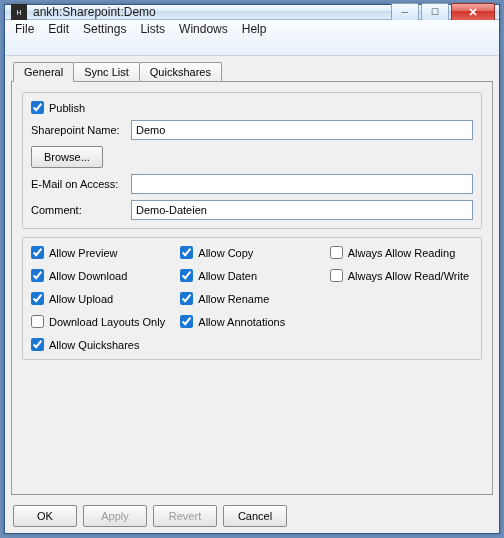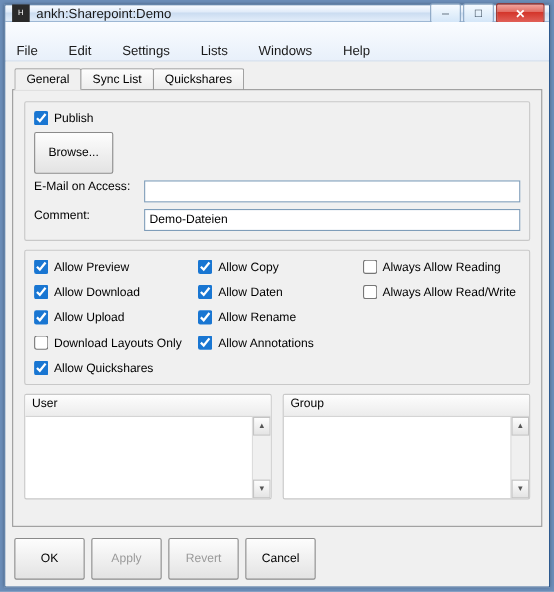--- a/index.html
+++ b/index.html
@@ -4,33 +4,33 @@
 <style>
 *{box-sizing:border-box;margin:0;padding:0;font-family:"Segoe UI",Tahoma,sans-serif;font-size:11px}
 body{background:#6b8db8;padding:4px;width:504px;height:538px}
 .window{width:496px;height:530px;border:1px solid #2e5a8f;background:#fff;display:flex;flex-direction:column;box-shadow:0 0 3px rgba(0,0,0,.3)}
 .titlebar{height:15px;background:linear-gradient(#f7fbff,#dfeaf8 45%,#c9dbf0 46%,#e2edfa);display:flex;align-items:center;padding:0 4px 0 6px;border-bottom:1px solid #9db7d4}
 .tb-icon{width:16px;height:16px;background:#2a2a2a;margin-right:6px;display:flex;align-items:center;justify-content:center;color:#fff;font-size:7px}
 .tb-title{flex:1;color:#1a1a1a;font-size:12px}
 .tb-btns{display:flex;gap:2px}
 .tb-btn{width:28px;height:18px;border:1px solid #8aa6c4;border-radius:2px;background:linear-gradient(#f6fbff,#d4e6f8);display:flex;align-items:center;justify-content:center;font-size:9px;color:#3a4a5a}
 .tb-close{width:44px;background:linear-gradient(#f3a6a0,#e1695f 45%,#d4362b 46%,#e16058);border-color:#9a2a22;color:#fff;font-weight:bold;font-size:11px}
-.menubar{height:36px;background:linear-gradient(#fafcff,#e8f0fa);border-bottom:1px solid #c3d2e5;display:flex;align-items:flex-end;padding:0 4px;gap:16px}
+.menubar{height:36px;background:linear-gradient(#fafcff,#e8f0fa);border-bottom:1px solid #c3d2e5;display:flex;align-items:flex-start;padding:0 4px;gap:2px}
 .menu-item{padding:2px 6px;color:#1a1a1a;font-size:12px}
 .client{flex:1;background:#f0f0f0;padding:6px;display:flex;flex-direction:column}
 .tabs{display:flex;margin-bottom:-1px;padding-left:2px}
 .tab{padding:3px 10px;border:1px solid #9a9a9a;border-bottom:none;background:linear-gradient(#fdfdfd,#ececec);border-top-left-radius:2px;border-top-right-radius:2px;margin-right:-1px}
 .tab.active{background:#f0f0f0;border-bottom:1px solid #f0f0f0;position:relative;z-index:2}
 .tabpanel{border:1px solid #9a9a9a;flex:1;padding:10px 10px 8px;display:flex;flex-direction:column;gap:8px}
 .group{border:1px solid #c8c8c8;border-radius:2px;padding:8px}
-.row{display:flex;align-items:flex-start;gap:6px;margin-bottom:6px}
+.row{display:flex;align-items:center;gap:6px;margin-bottom:6px}
 .row:last-child{margin-bottom:0}
 .lbl{width:94px}
 .txt{flex:1;height:20px;border:1px solid #7f9db9;padding:1px 4px;background:#fff}
-.btn{height:38px;padding:0 12px;border:1px solid #8a8a8a;border-radius:2px;background:linear-gradient(#fdfdfd,#e3e3e3);min-width:64px}
+.btn{height:22px;padding:0 12px;border:1px solid #8a8a8a;border-radius:2px;background:linear-gradient(#fdfdfd,#e3e3e3);min-width:64px}
 .btn:disabled{color:#9a9a9a}
 .cb{display:flex;align-items:center;gap:5px}
 .cb input{width:13px;height:13px;accent-color:#1976d2}
 .perms{display:grid;grid-template-columns:1fr 1fr 1fr;row-gap:10px;column-gap:6px}
 .lists{display:flex;gap:10px}
 .listbox{flex:1;border:1px solid #c8c8c8;border-radius:2px;background:#fff;height:96px;position:relative;overflow:hidden}
 .listbox .hdr{height:20px;background:linear-gradient(#fdfdfd,#ececec);border-bottom:1px solid #d0d0d0;padding:2px 6px}
 .scroll{position:absolute;right:0;top:20px;bottom:0;width:17px;background:#f0f0f0;border-left:1px solid #dcdcdc;display:flex;flex-direction:column;justify-content:space-between}
 .sbtn{height:17px;background:linear-gradient(#fdfdfd,#e4e4e4);border:1px solid #c4c4c4;display:flex;align-items:center;justify-content:center;font-size:7px;color:#555}
 .dlg-btns{display:flex;gap:6px;padding:10px 2px 0}
@@ -66,20 +66,24 @@
     </div>
 
     <div class="tabpanel">
 
       <div class="group">
         <div class="row">
           <label class="cb">
             <input type="checkbox" checked="" style="">
             <span>Publish</span>
           </label>
+        </div>
+        <div class="row">
+          <span class="lbl">Sharepoint Name:</span>
+          <input class="txt" value="Demo" style="">
         </div>
         <div class="row">
           <button class="btn">Browse...</button>
         </div>
         <div class="row">
           <span class="lbl">E-Mail on Access:</span>
           <input class="txt" value="" style="">
         </div>
         <div class="row">
           <span class="lbl">Comment:</span>
@@ -135,36 +139,20 @@
             </label>
           <div></div>
 
           <label class="cb">
               <input type="checkbox" checked="" style="">
               <span>Allow Quickshares</span>
             </label>
         </div>
       </div>
 
-      <div class="lists">
-        <div class="listbox">
-          <div class="hdr">User</div>
-          <div class="scroll">
-            <div class="sbtn">▲</div>
-            <div class="sbtn">▼</div>
-          </div>
-        </div>
-        <div class="listbox">
-          <div class="hdr">Group</div>
-          <div class="scroll">
-            <div class="sbtn">▲</div>
-            <div class="sbtn">▼</div>
-          </div>
-        </div>
-      </div>
 
     </div>
 
     <div class="dlg-btns">
       <button class="btn">OK</button>
       <button class="btn" disabled="">Apply</button>
       <button class="btn" disabled="">Revert</button>
       <button class="btn">Cancel</button>
     </div>
   </div>

